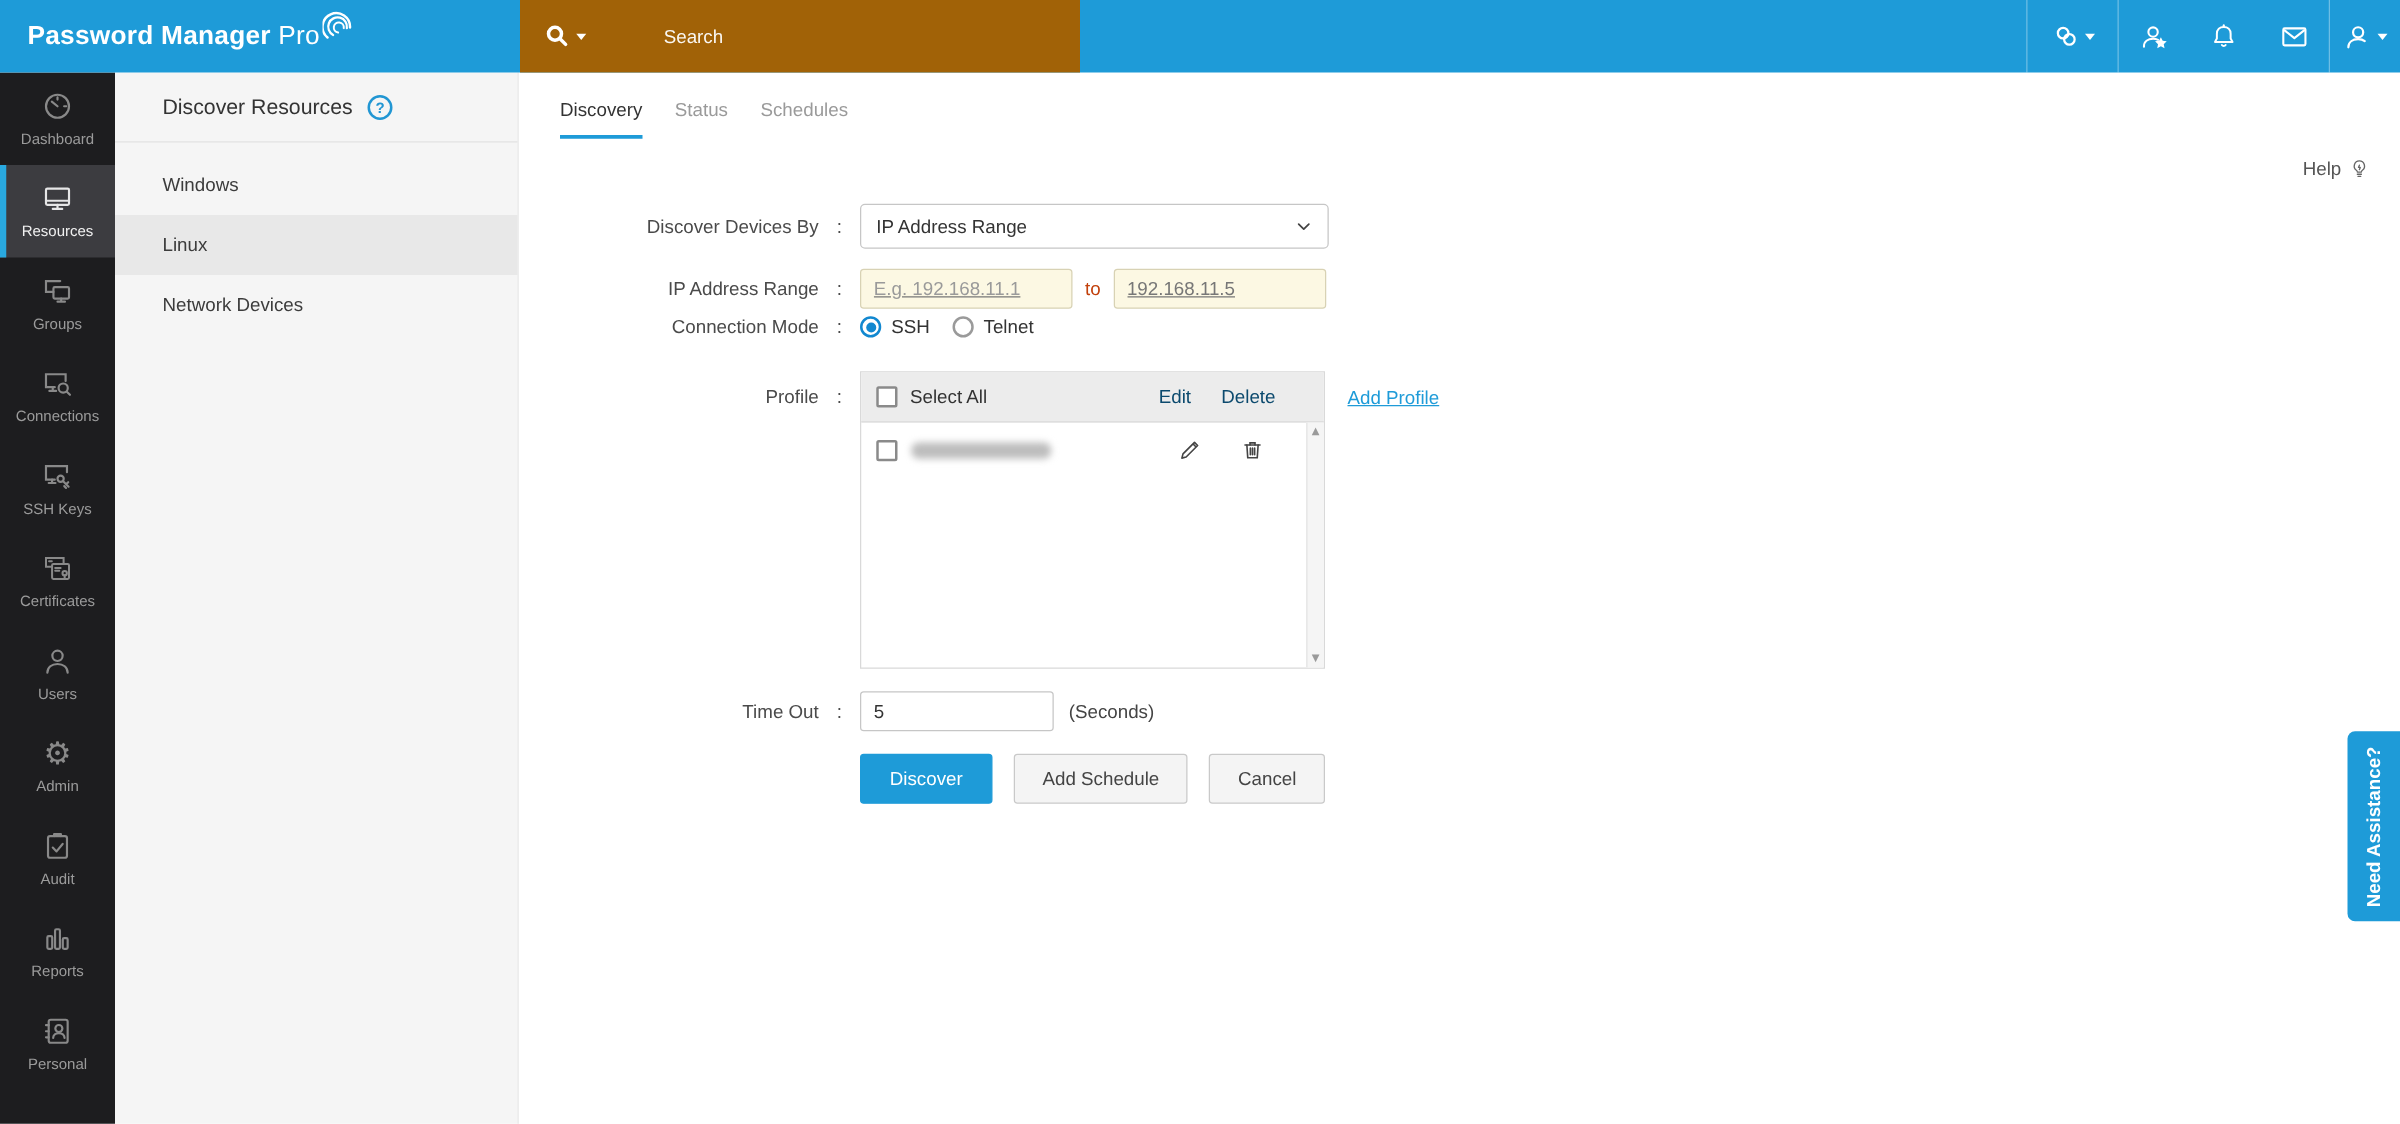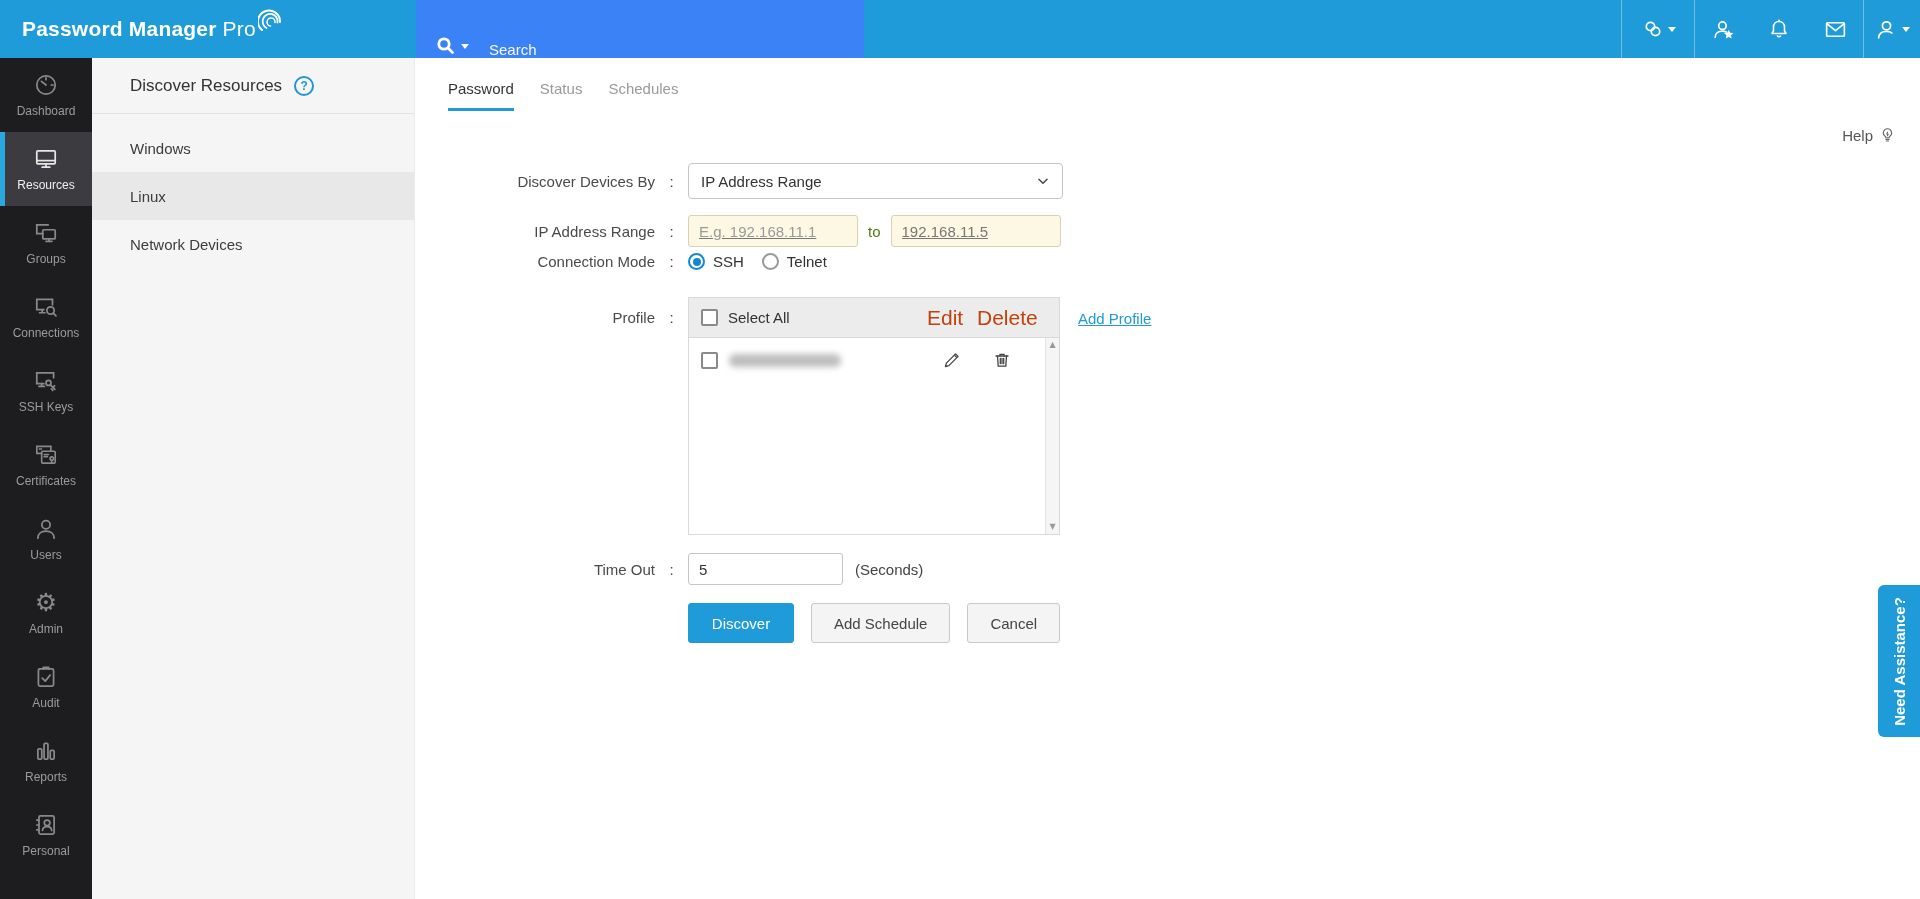--- a/index.html
+++ b/index.html
@@ -8,21 +8,21 @@
 
   
   .topbar { position:absolute; left:0; top:0; width:1920px; height:58px;
     background:#1E9BD8; z-index:30; }
   .logo { position:absolute; left:22px; top:0; height:58px; display:flex;
     align-items:center; color:#fff; font-size:21px; letter-spacing:.2px; }
   .logo b { font-weight:700; }
   .logo .lite { font-weight:400; margin-left:6px; }
   .logo svg { margin-left:2px; margin-top:-14px; }
   .searchbar { position:absolute; left:416px; top:0; width:448px; height:58px;
-    background:#3b82f6; display:flex; align-items:flex-end; }
+    background:#a16207; display:flex; align-items:center;gap:42px; }
   .searchbar .sicon { margin-left:18px; display:flex; align-items:center; }
   .caret-down { width:0; height:0; border-left:4px solid transparent;
     border-right:4px solid transparent; border-top:5px solid #fff; margin-left:3px; }
   .searchbar input { background:transparent; border:none; outline:none;
     color:#fff; font-size:15px; margin-left:20px; width:330px;
     font-family:"Liberation Sans", sans-serif; }
   .searchbar input::placeholder { color:rgba(255,255,255,.95); opacity:1; }
   .topicons { position:absolute; right:0; top:0; height:58px; display:flex;
     align-items:center; }
   .tbtn { height:58px; display:flex; align-items:center; justify-content:center;
@@ -74,38 +74,38 @@
 
   .selectbox { width:375px; height:36px; border:1px solid #C6C6C6; border-radius:4px;
     background:#fff; display:flex; align-items:center; padding:0 12px;
     justify-content:space-between; cursor:pointer; }
   .selectbox .selval { font-size:15px; color:#333; }
 
   .ipinput { width:170px; height:32px; background:#FCF8E3; border:1px solid #D8D2B4;
     border-radius:3px; padding:0 10px; font-size:15px; color:#777; outline:none;
     font-family:"Liberation Sans", sans-serif;text-decoration:underline; }
   .ipinput::placeholder { color:#9A9A9A; opacity:1; }
-  .tolabel { margin:0 10px; font-size:15px; color:#4d7c0f; }
+  .tolabel { margin:0 10px; font-size:15px; color:#c2410c; }
 
   .radio { width:17px; height:17px; border-radius:50%; background:#fff;
     display:inline-block; cursor:pointer; }
   .radio.on { border:2px solid #1288D0; position:relative; }
   .radio.on::after { content:""; position:absolute; left:2.5px; top:2.5px;
     width:8px; height:8px; border-radius:50%; background:#1288D0; }
   .radio.off { border:2px solid #9A9A9A; }
   .radlabel { font-size:15px; color:#333; margin-left:8px; margin-right:18px; }
 
   .ptable { width:372px; border:1px solid #D9D9D9; background:#fff; }
   .phead { position:relative; height:40px; background:#ECECEC;
     border-bottom:1px solid #D9D9D9; display:flex; align-items:center; }
   .cbox { width:17px; height:17px; border:2px solid #8A8A8A; border-radius:2px;
     background:#fff; display:inline-block; cursor:pointer; }
   .phead .cbox { margin-left:12px; }
   .phead .selall { margin-left:10px; font-size:15px; color:#333; }
-  .hcol { position:absolute; font-size:21px; color:#c2410c; }
+  .hcol { position:absolute; font-size:15px; color:#0c4a6e; }
   .hcol.edit { left:238px; }
   .hcol.del { left:288px; }
   .pbody { position:relative; height:196px; }
   .prow { position:relative; height:44px; display:flex; align-items:center; }
   .prow .cbox { margin-left:12px; }
   .blurname { width:112px; height:13px; margin-left:11px; background:#BDBDBD;
     border-radius:6px; filter:blur(3px); }
   .rowicon { position:absolute; top:12px; cursor:pointer; }
   .rowicon.edit { left:253px; }
   .rowicon.del { left:303px; }
@@ -309,21 +309,21 @@
     </div>
     <div class="snitem">
       <span>Network Devices</span>
     </div>
   </div>
 </div>
 
 <div class="content">
 
   <div class="tabs">
-    <div class="tab active">Password</div>
+    <div class="tab active">Discovery</div>
     <div class="tab">Status</div>
     <div class="tab">Schedules</div>
   </div>
 
   <div class="helplink">
     <span>Help</span>
     <svg width="17" height="22" viewBox="0 0 24 24" fill="none" stroke="#666" stroke-width="1.5" stroke-linecap="round" stroke-linejoin="round">
       <path d="M12 3.2a5.8 5.8 0 0 1 3.4 10.5c-.7.5-1.1 1.3-1.1 2.1h-4.6c0-.8-.4-1.6-1.1-2.1A5.8 5.8 0 0 1 12 3.2z"></path>
       <path d="M9.7 18.2h4.6M10.4 20.6h3.2"></path>
         <path d="M12 8l-1 2.5h2L12 13"></path>

